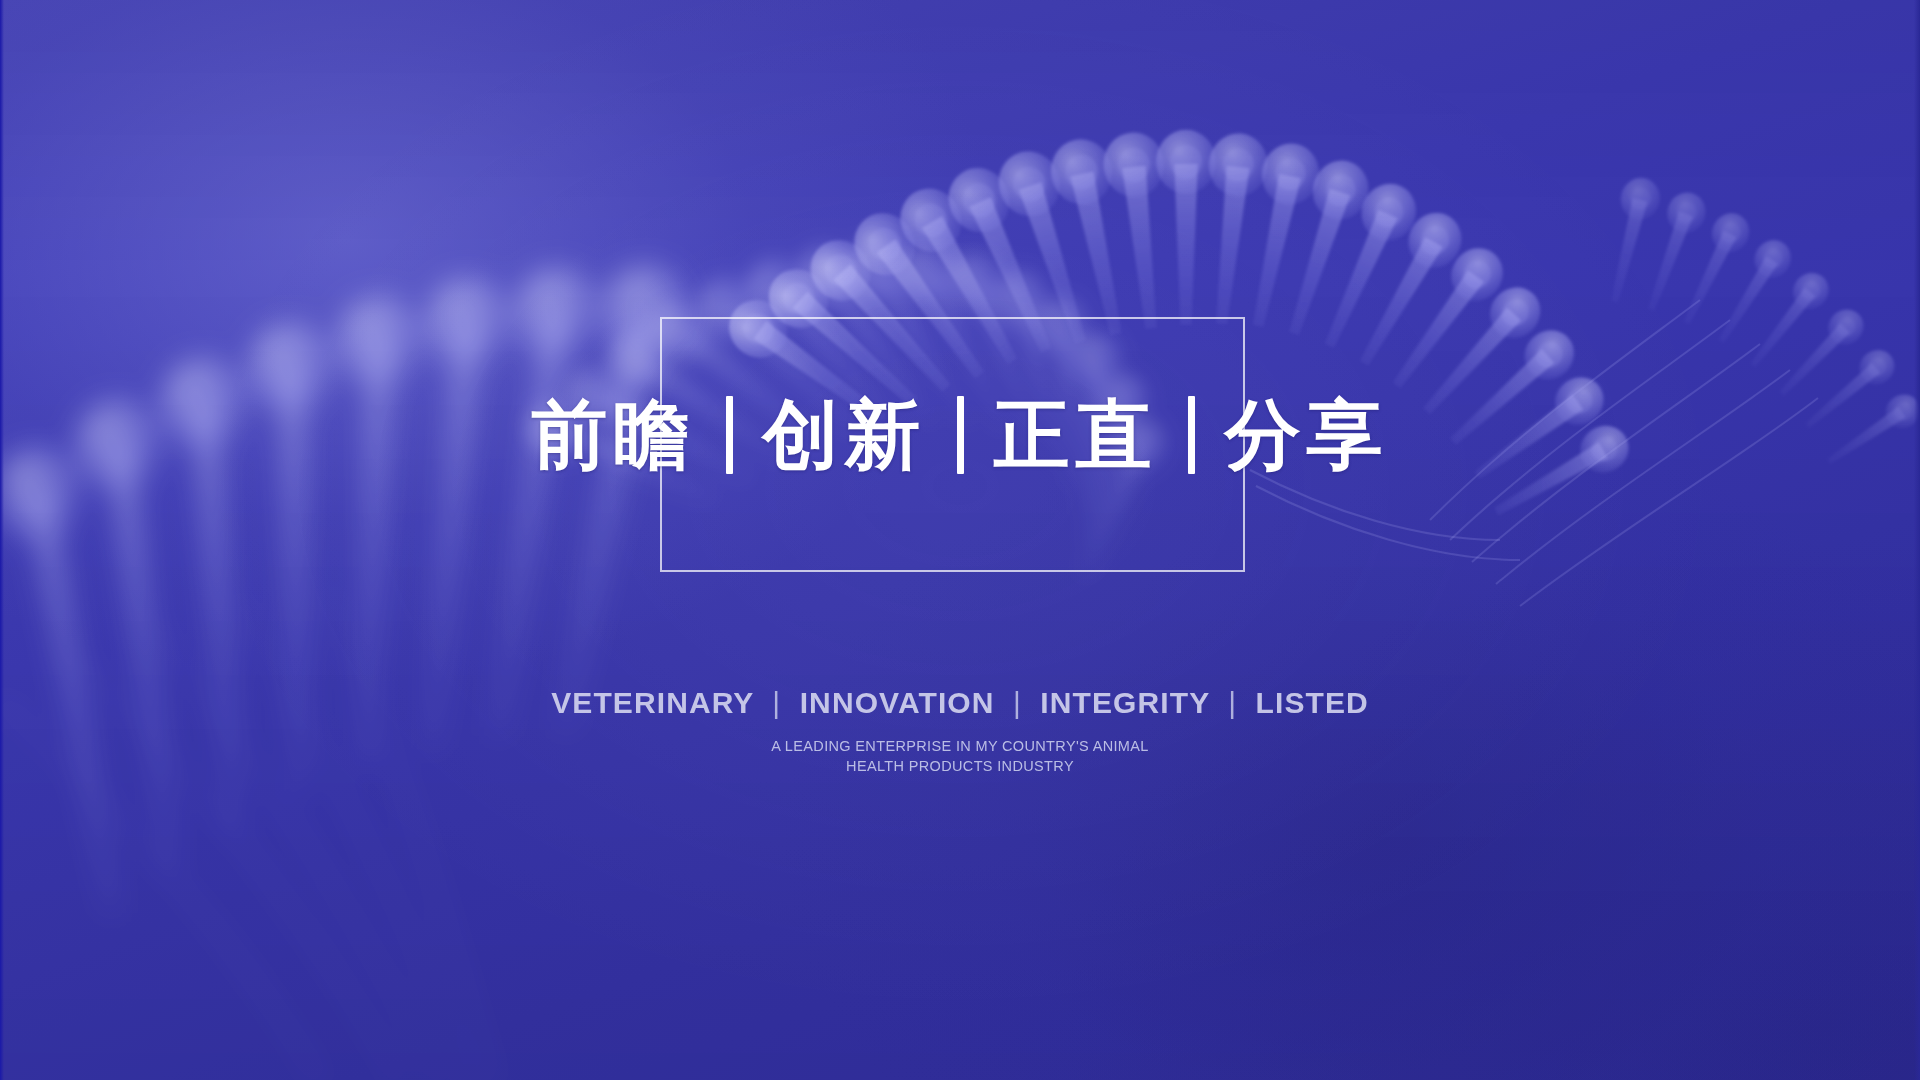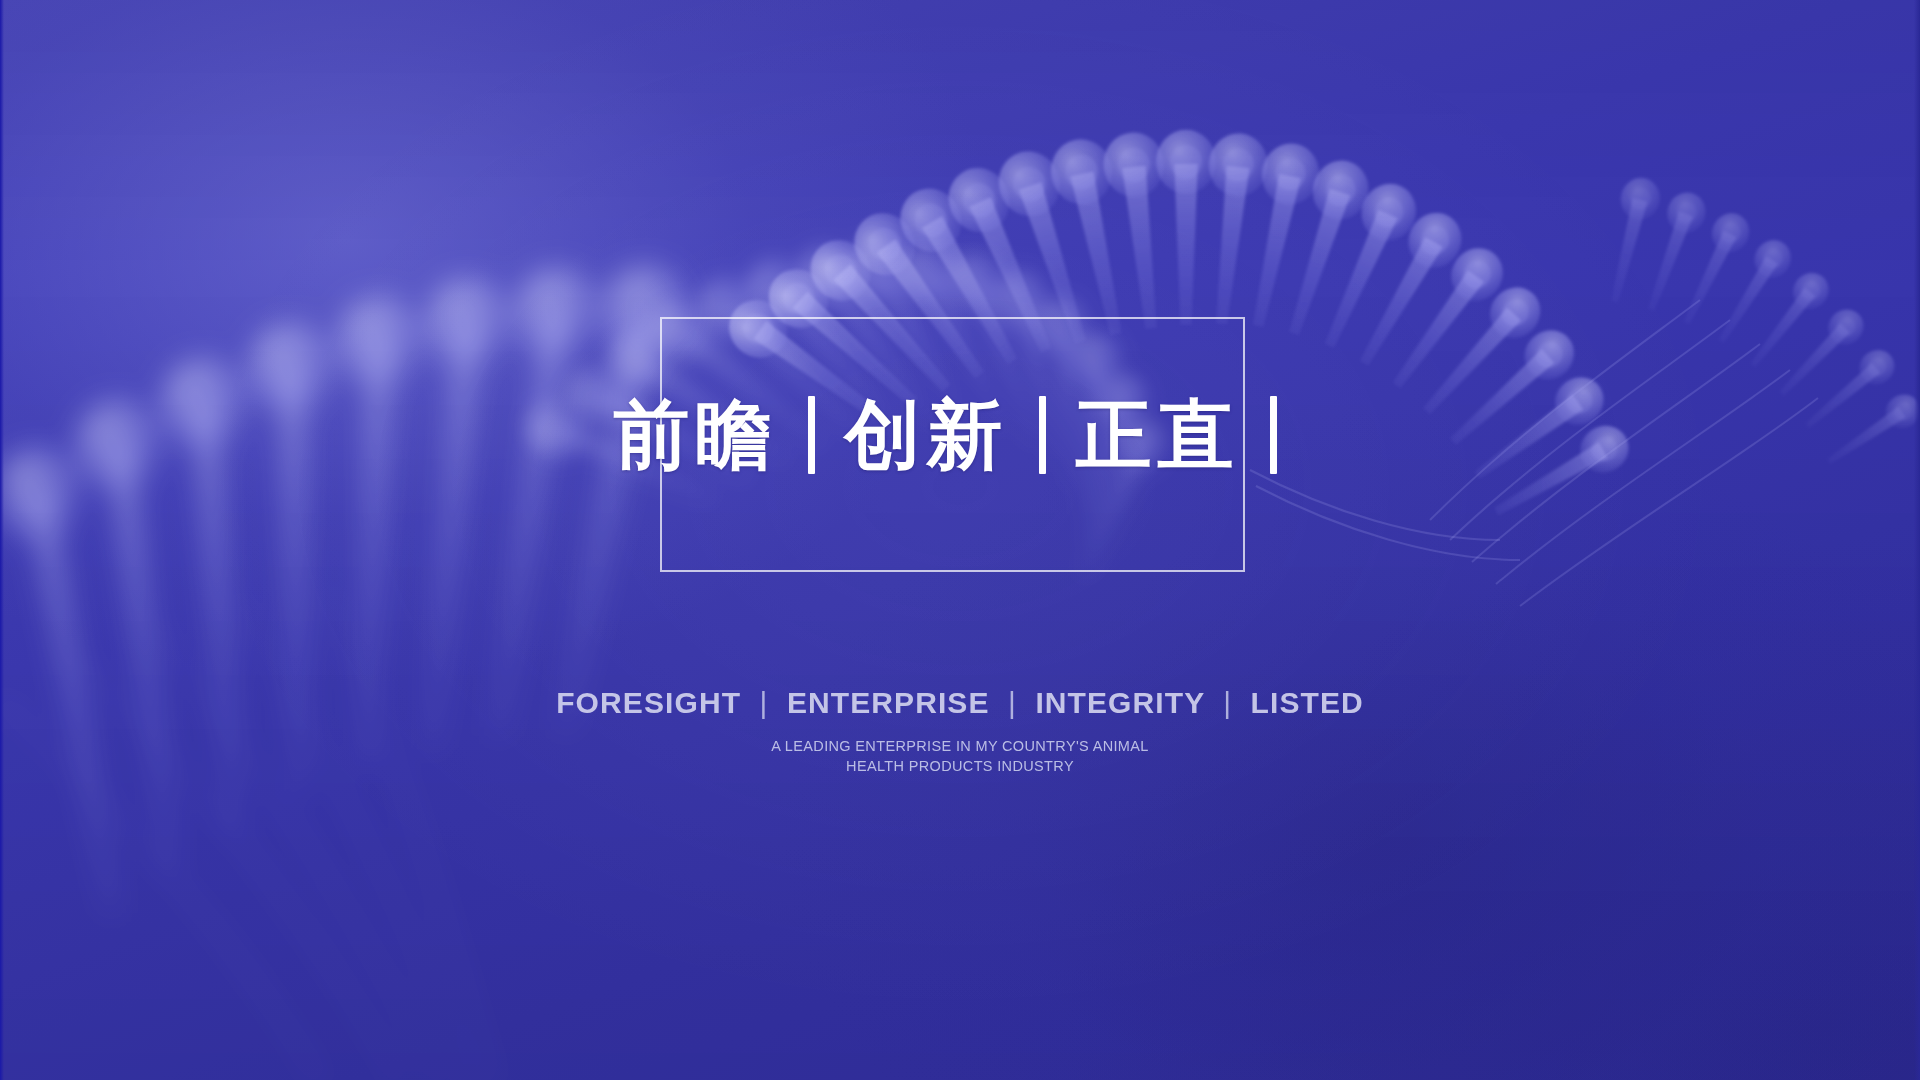--- a/index.html
+++ b/index.html
@@ -371,26 +371,27 @@
 
     <div id="value-frame"></div>
 
     <div id="value-row">
       <span class="value-word">前瞻</span>
       <span class="value-sep"></span>
       <span class="value-word">创新</span>
       <span class="value-sep"></span>
       <span class="value-word">正直</span>
       <span class="value-sep"></span>
+      <span class="value-word">分享</span>
     </div>
 
     <div id="tagline-en">
-      <span>FORESIGHT</span>
+      <span>VETERINARY</span>
       <span class="en-sep">|</span>
-      <span>ENTERPRISE</span>
+      <span>INNOVATION</span>
       <span class="en-sep">|</span>
       <span>INTEGRITY</span>
       <span class="en-sep">|</span>
       <span>LISTED</span>
     </div>
 
     <div id="subtext">
       <span class="sub-line">A LEADING ENTERPRISE IN MY COUNTRY'S ANIMAL</span>
       <span class="sub-line">HEALTH PRODUCTS INDUSTRY</span>
     </div>

